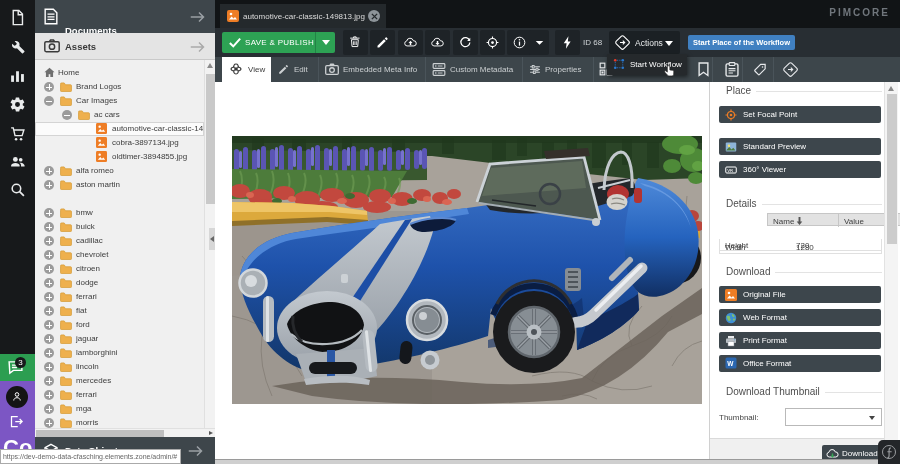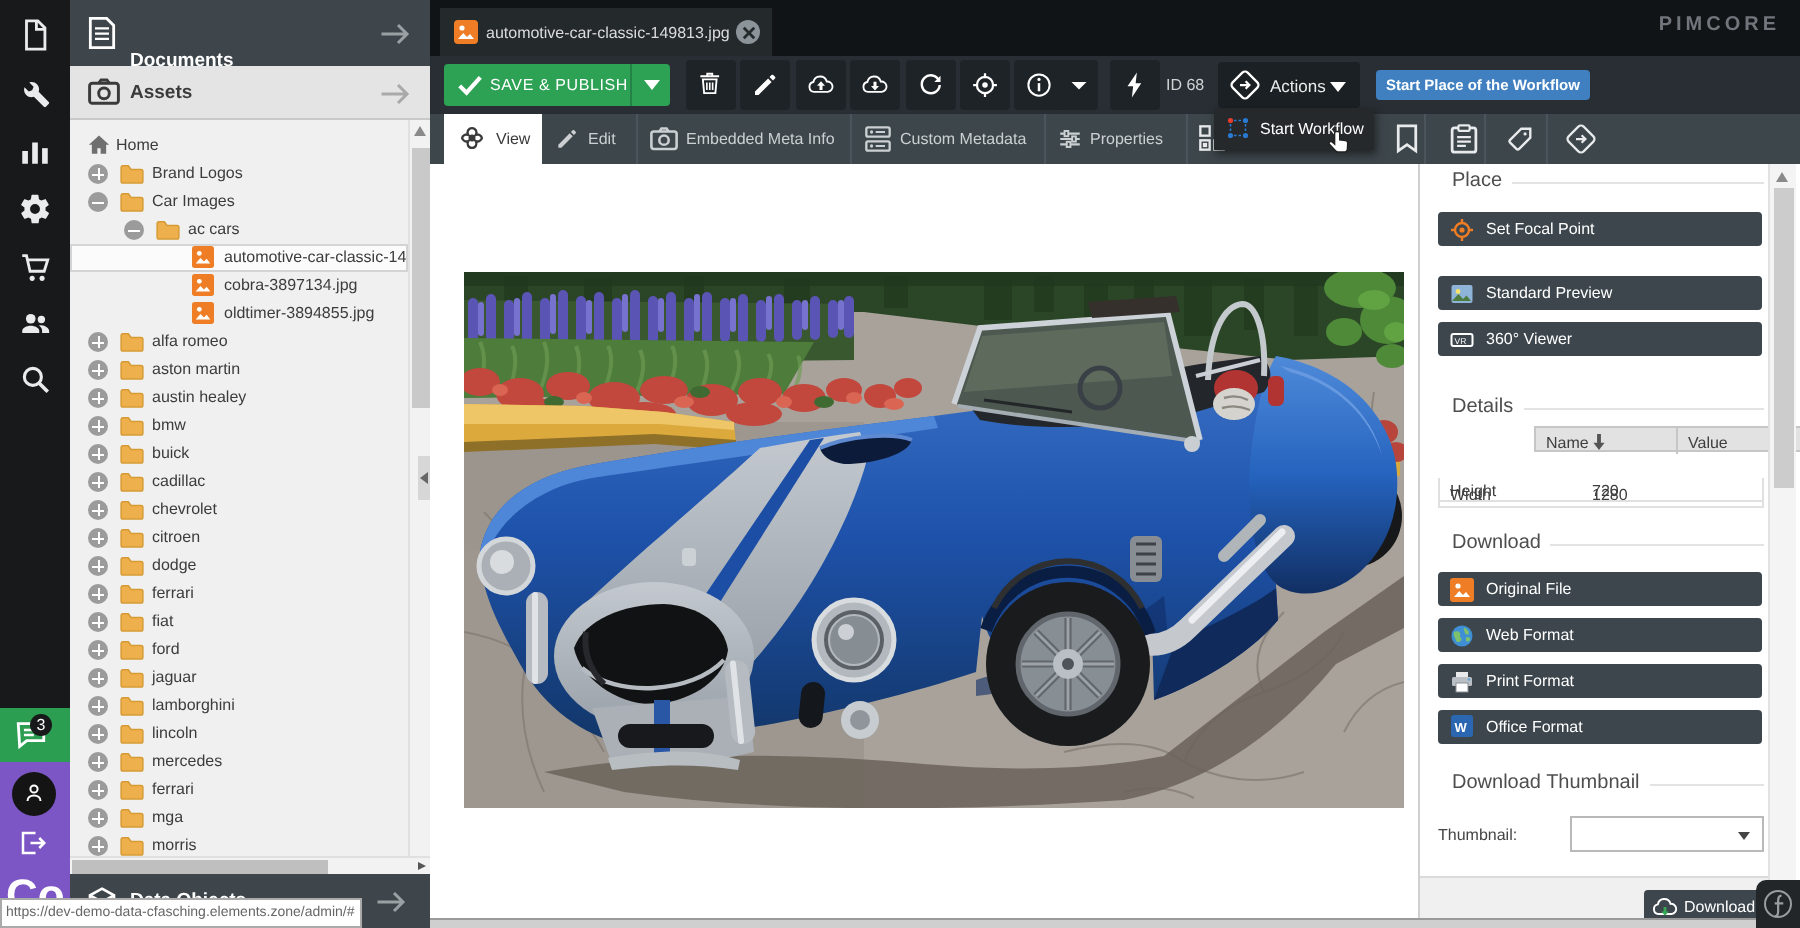--- a/index.html
+++ b/index.html
@@ -499,27 +499,20 @@
         </svg>
         <span style="position:absolute;left:41px">alfa romeo</span>
       </div>
     <div class="trow" style="top:178px">
         <span class="exp plus" style="left:9px"></span>
         <svg class="fold" style="left:25px" viewBox="0 0 13 11">
           <path fill="#eeb04d" stroke="#d69a33" stroke-width="0.8" d="M.5 2.5 v7 a1 1 0 001 1 h10 a1 1 0 001-1 v-5.5 a1 1 0 00-1-1 h-5.5 l-1.5-2 h-3 a1 1 0 00-1 1z"></path>
         </svg>
         <span style="position:absolute;left:41px">aston martin</span>
       </div>
-    <div class="trow" style="top:192px">
-        <span class="exp plus" style="left:9px"></span>
-        <svg class="fold" style="left:25px" viewBox="0 0 13 11">
-          <path fill="#eeb04d" stroke="#d69a33" stroke-width="0.8" d="M.5 2.5 v7 a1 1 0 001 1 h10 a1 1 0 001-1 v-5.5 a1 1 0 00-1-1 h-5.5 l-1.5-2 h-3 a1 1 0 00-1 1z"></path>
-        </svg>
-        <span style="position:absolute;left:41px">austin healey</span>
-      </div>
     <div class="trow" style="top:206px">
         <span class="exp plus" style="left:9px"></span>
         <svg class="fold" style="left:25px" viewBox="0 0 13 11">
           <path fill="#eeb04d" stroke="#d69a33" stroke-width="0.8" d="M.5 2.5 v7 a1 1 0 001 1 h10 a1 1 0 001-1 v-5.5 a1 1 0 00-1-1 h-5.5 l-1.5-2 h-3 a1 1 0 00-1 1z"></path>
         </svg>
         <span style="position:absolute;left:41px">bmw</span>
       </div>
     <div class="trow" style="top:220px">
         <span class="exp plus" style="left:9px"></span>
         <svg class="fold" style="left:25px" viewBox="0 0 13 11">

